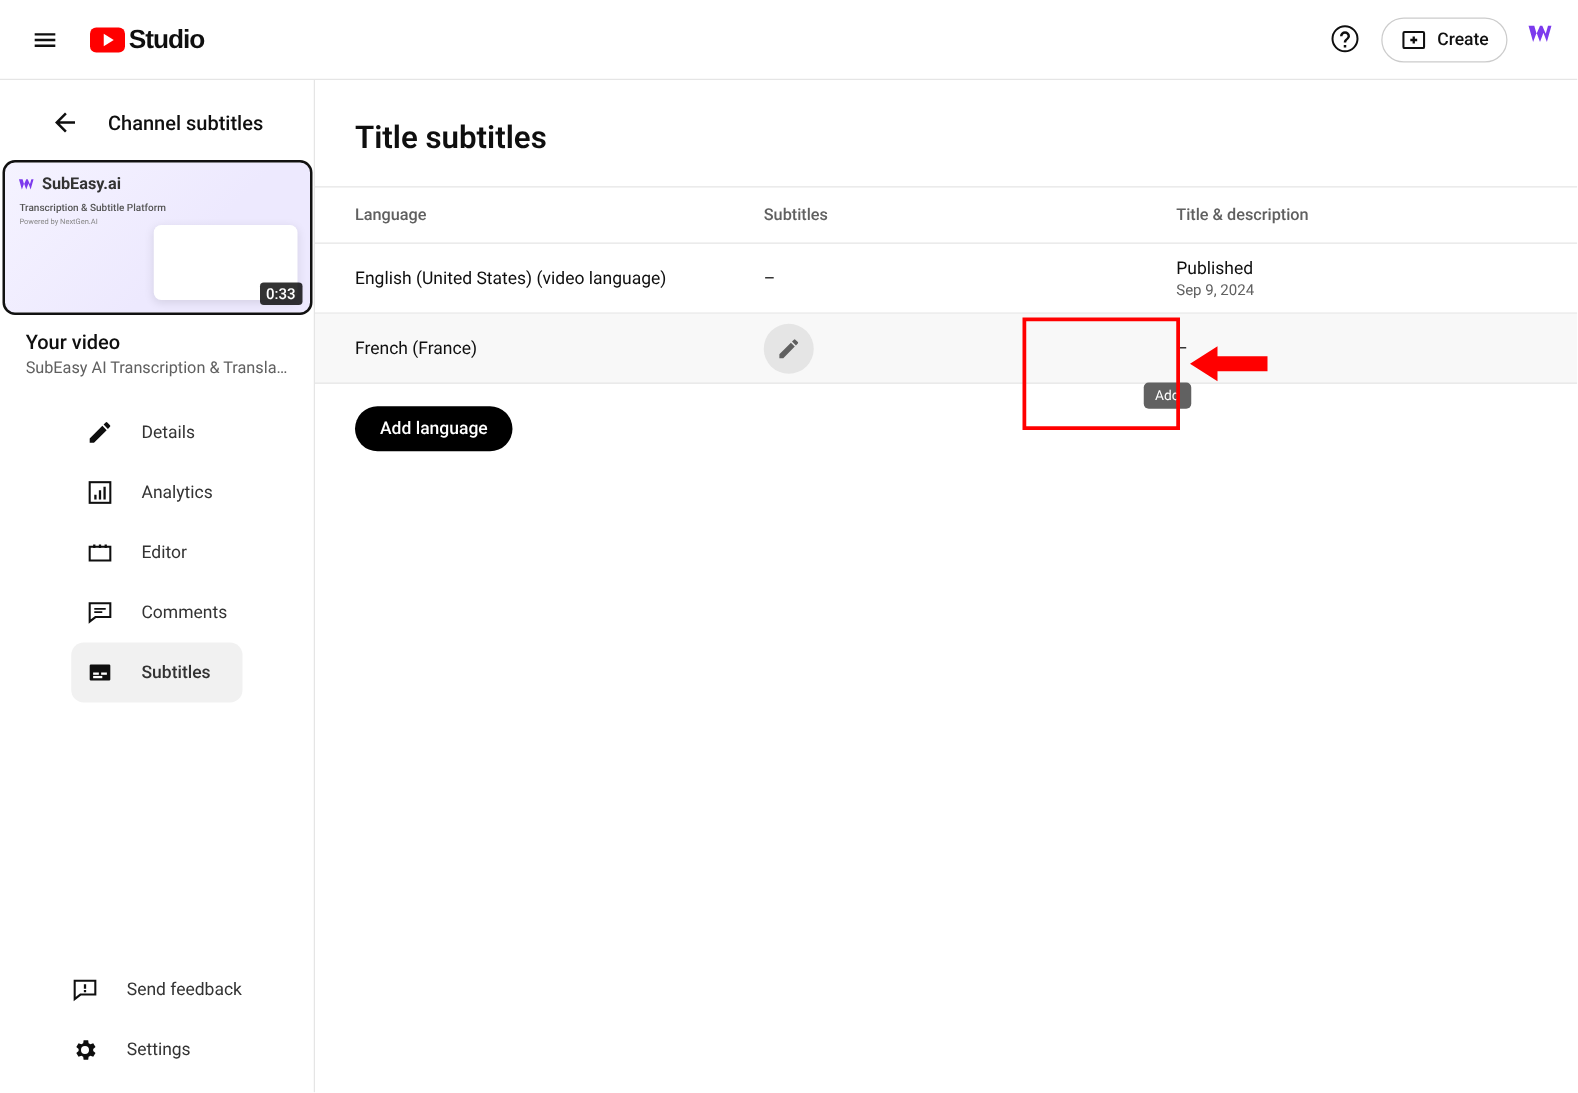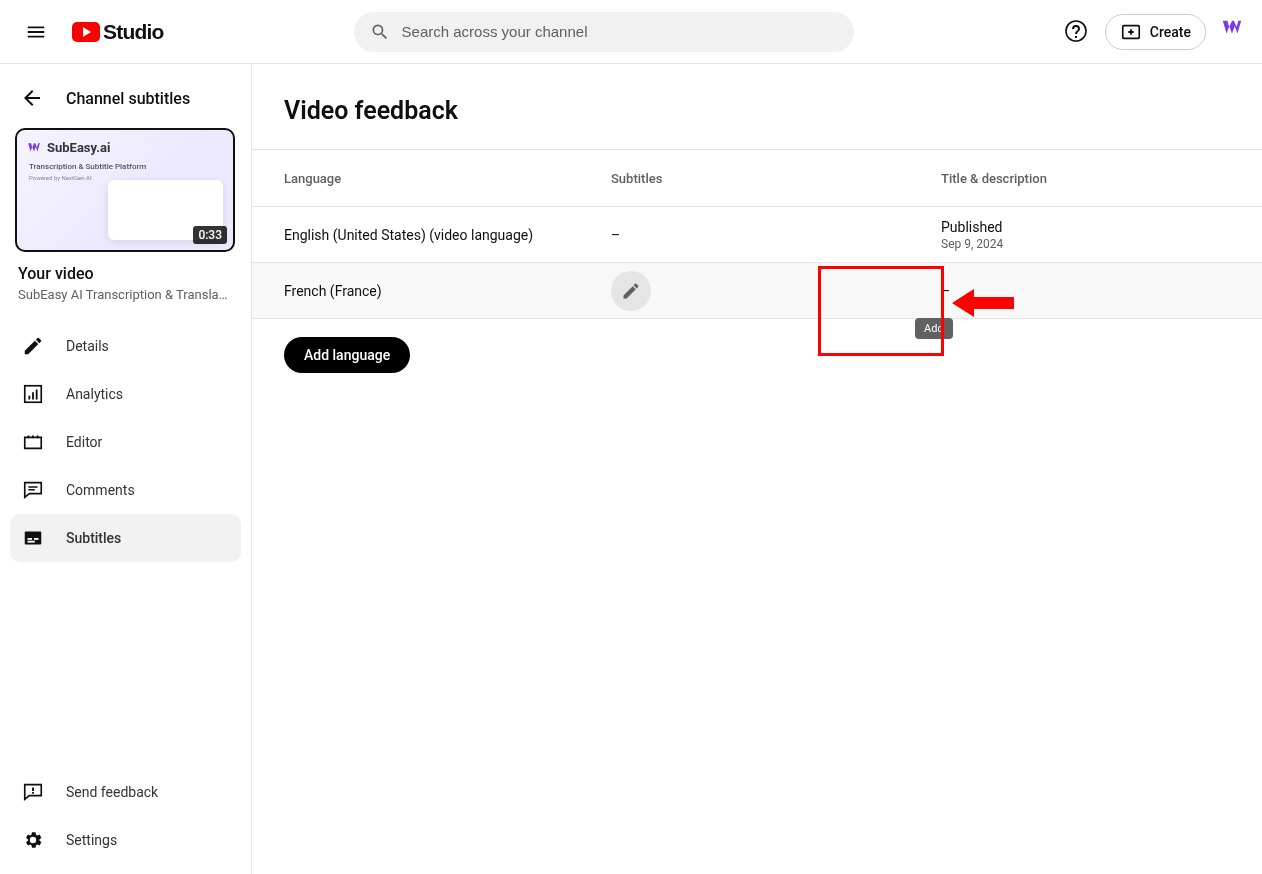--- a/index.html
+++ b/index.html
@@ -13,45 +13,45 @@
     .logo-text { font-weight: 700; font-size: 21px; margin-left: 3px; letter-spacing: -0.8px; font-family: Arial, sans-serif; }
     .search-box { flex: 0 0 500px; margin-left: 190px; height: 40px; background: #f1f1f1; border-radius: 22px; display: flex; align-items: center; padding: 0 16px; }
     .search-box input { flex: 1; border: none; background: transparent; font-size: 15px; outline: none; margin-left: 12px; color: #606060; }
     .search-box input::placeholder { color: #606060; }
     .header-right { margin-left: auto; display: flex; gap: 12px; }
     .help-btn { width: 34px; height: 34px; display: flex; align-items: center; justify-content: center; cursor: pointer; }
     .create-btn { height: 36px; padding: 0 14px; border: 1px solid #ccc; border-radius: 18px; display: flex; align-items: center; gap: 8px; cursor: pointer; font-size: 14px; font-weight: 500; }
     .brand-icon { width: 28px; height: 28px; display: flex; align-items: center; justify-content: center; }
     
     .container { display: flex; height: calc(100% - 64px); }
-    .sidebar { width: 252px; border-right: 1px solid #e5e5e5; display: flex; flex-direction: column; padding-top: 8px; }
+    .sidebar { width: 252px; border-right: 1px solid #e5e5e5; display: flex; flex-direction: column; padding-top: 8px; align-items: center; }
     .back-row { display: flex; align-items: center; padding: 14px 20px; gap: 22px; }
     .back-title { font-weight: 500; font-size: 16px; }
     .thumb-wrap { margin: 4px 15px 0 15px; }
-    .thumb { width: 220px; height: 124px; border-radius: 10px; background: linear-gradient(135deg, #f5f3ff 0%, #ede9fe 60%); position: relative; border: 2px solid #111; overflow: hidden; }
+    .thumb { width: 248px; height: 124px; border-radius: 10px; background: linear-gradient(135deg, #f5f3ff 0%, #ede9fe 60%); position: relative; border: 2px solid #111; overflow: hidden; }
     .thumb-inner { position: absolute; left: 10px; top: 10px; display: flex; align-items: center; gap: 6px; }
     .thumb-logo { font-weight: 700; font-size: 13px; color: #333; }
     .thumb-sub { position: absolute; left: 12px; top: 32px; font-size: 8px; color: #555; font-weight: 500; }
     .thumb-sub2 { position: absolute; left: 12px; top: 44px; font-size: 6px; color: #888; }
     .thumb-app { position: absolute; right: 10px; bottom: 10px; width: 115px; height: 60px; background: #fff; border-radius: 6px; box-shadow: 0 2px 8px rgba(0,0,0,0.1); }
     .thumb-duration { position: absolute; right: 6px; bottom: 6px; background: #000000cc; color: #fff; font-size: 12px; padding: 2px 5px; border-radius: 3px; font-weight: 500; }
     .video-meta { margin: 12px 18px 0 18px; }
     .video-label { font-weight: 500; font-size: 16px; }
     .video-title { font-size: 13px; color: #606060; margin-top: 4px; white-space: nowrap; overflow: hidden; text-overflow: ellipsis; width: 210px; }
     
     .nav { margin-top: 20px; }
     .nav-item { display: flex; align-items: center; gap: 22px; padding: 0 22px; height: 48px; cursor: pointer; font-size: 14px; color: #333; }
     .nav-item.active { font-weight: 500; background: #f1f1f1; border-radius: 10px; margin: 0 10px; padding: 0 12px; }
     .nav-icon { width: 22px; height: 22px; display: flex; align-items: center; justify-content: center; }
     .sidebar-bottom { margin-top: auto; margin-bottom: 10px; }
     
     .main { flex: 1; padding: 24px 0 0 0; overflow: auto; }
     .page-title { font-size: 25px; font-weight: 600; margin: 8px 0 24px 32px; }
     .subtitle-table {  }
-    .table-header { display: flex; padding: 0 32px; height: 58px; align-items: center; border-top: 1px solid #e5e5e5; border-bottom: 1px solid #e5e5e5; font-size: 13px; font-weight: 500; color: #606060; }
+    .table-header { display: flex; padding: 0 32px; height: 46px; align-items: center; border-top: 1px solid #e5e5e5; border-bottom: 1px solid #e5e5e5; font-size: 13px; font-weight: 500; color: #606060; }
     .col-lang { width: 327px; }
     .col-sub { width: 330px; }
     .col-title { }
     .table-row { display: flex; padding: 0 32px; min-height: 56px; align-items: center; border-bottom: 1px solid #e5e5e5; font-size: 14px; color: #0f0f0f; position: relative; }
     .table-row.hover { background: #f8f8f8; }
     .status-pub { font-size: 14px; }
     .status-date { font-size: 12px; color: #606060; margin-top: 2px; }
     .pencil-btn { width: 40px; height: 40px; border-radius: 50%; background: #e5e5e5; display: flex; align-items: center; justify-content: center; cursor: pointer; }
     .tooltip { position: absolute; background: #616161; color: #fff; font-size: 11px; padding: 4px 9px; border-radius: 4px; top: 55px; left: 615px; margin-left: 48px; }
     .highlight-box { position: absolute; border: 3px solid #ff0000; left: 566px; top: 3px; width: 126px; height: 90px; pointer-events: none; }
@@ -68,26 +68,20 @@
     <svg width="22" height="22" viewBox="0 0 24 24">
         <path fill="#0f0f0f" d="M3 6h18v2H3V6zm0 5h18v2H3v-2zm0 5h18v2H3v-2z"></path>
       </svg>
   </div>
   <div class="logo">
     <div class="logo-icon">
         <div class="logo-play"></div>
       </div>
     <span class="logo-text">Studio</span>
   </div>
-  <div class="search-box">
-    <svg width="20" height="20" viewBox="0 0 24 24">
-        <path fill="#606060" d="M15.5 14h-.79l-.28-.27A6.47 6.47 0 0016 9.5 6.5 6.5 0 109.5 16a6.47 6.47 0 004.23-1.57l.27.28v.79l5 4.99L20.49 19l-4.99-5zM9.5 14A4.5 4.5 0 1114 9.5 4.5 4.5 0 019.5 14z"></path>
-      </svg>
-    <input type="text" placeholder="Search across your channel" style="">
-  </div>
   <div class="header-right">
     <div class="help-btn">
       <svg width="24" height="24" viewBox="0 0 24 24">
           <circle cx="12" cy="12" r="10" fill="none" stroke="#0f0f0f" stroke-width="1.6"></circle>
           <path fill="#0f0f0f" d="M11 17h2v2h-2v-2zm1-11a4 4 0 00-4 4h2a2 2 0 114 0c0 1-1 1.5-1.7 2.2-.8.8-1.3 1.5-1.3 2.8h2c0-.8.4-1.3 1.1-2 .8-.8 1.9-1.8 1.9-3A4 4 0 0012 6z"></path>
         </svg>
     </div>
     <div class="create-btn">
       <svg width="22" height="22" viewBox="0 0 24 24">
           <rect x="3" y="5" width="18" height="14" fill="none" stroke="#0f0f0f" stroke-width="1.8" rx="1"></rect>
@@ -192,21 +186,21 @@
             <svg width="22" height="22" viewBox="0 0 24 24">
               <path fill="#0f0f0f" d="M19.14 12.94a7 7 0 000-1.88l2.03-1.58-2-3.46-2.39.96a7 7 0 00-1.63-.94l-.36-2.54h-4l-.36 2.54a7 7 0 00-1.63.94l-2.39-.96-2 3.46 2.03 1.58a7 7 0 000 1.88l-2.03 1.58 2 3.46 2.39-.96c.5.38 1.05.7 1.63.94l.36 2.54h4l.36-2.54a7 7 0 001.63-.94l2.39.96 2-3.46-2.03-1.58zM12 15.5A3.5 3.5 0 1115.5 12 3.5 3.5 0 0112 15.5z"></path>
             </svg>
           </span>
         <span>Settings</span>
       </div>
     </div>
   </div>
 
   <div class="main">
-    <h1 class="page-title">Video feedback</h1>
+    <h1 class="page-title">Title subtitles</h1>
     <div class="subtitle-table">
       <div class="table-header">
         <div class="col-lang">Language</div>
         <div class="col-sub">Subtitles</div>
         <div class="col-title">Title &amp; description</div>
       </div>
       <div class="table-row">
         <div class="col-lang">English (United States) (video language)</div>
         <div class="col-sub">–</div>
         <div class="col-title">

